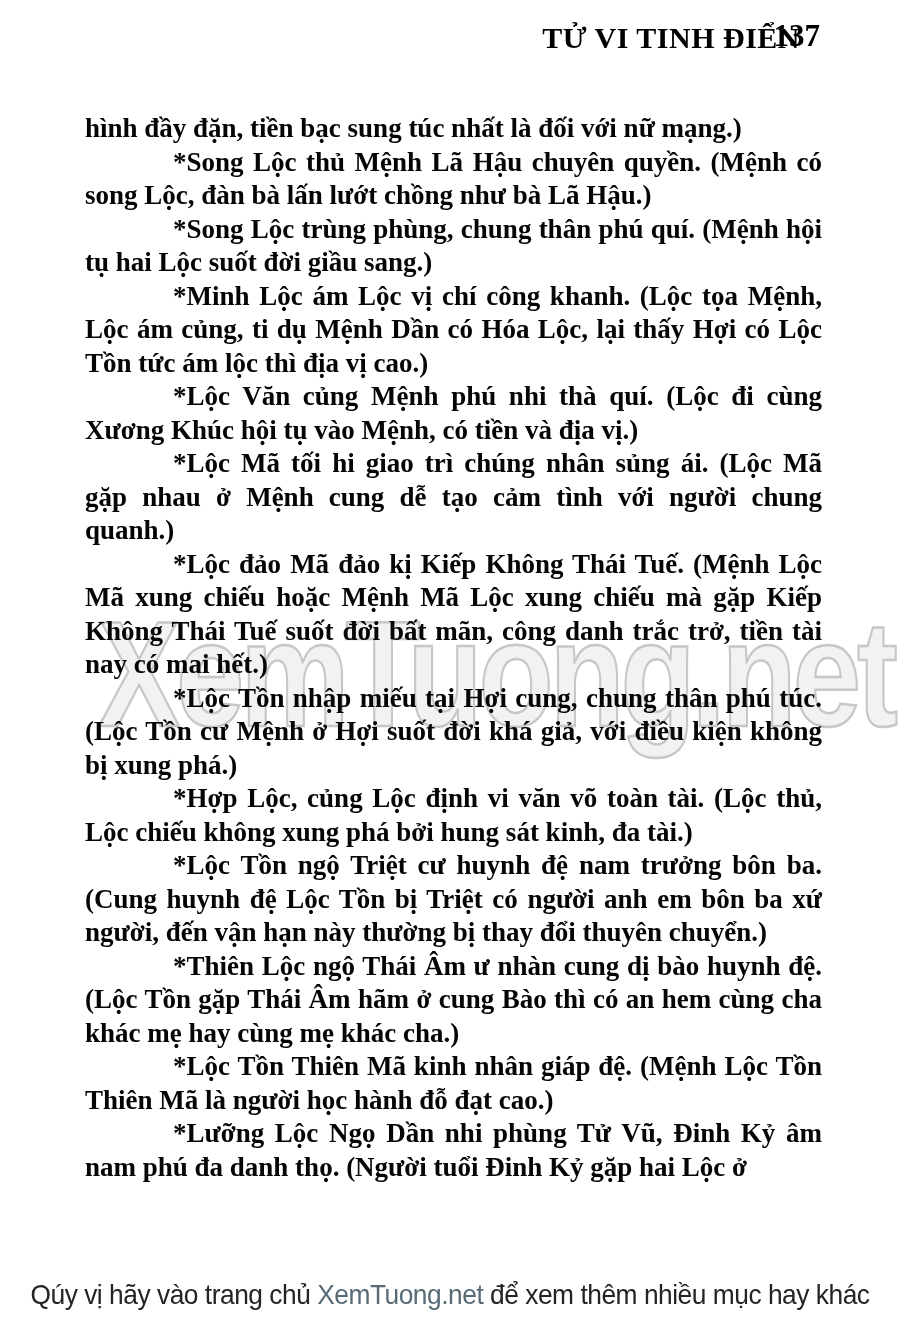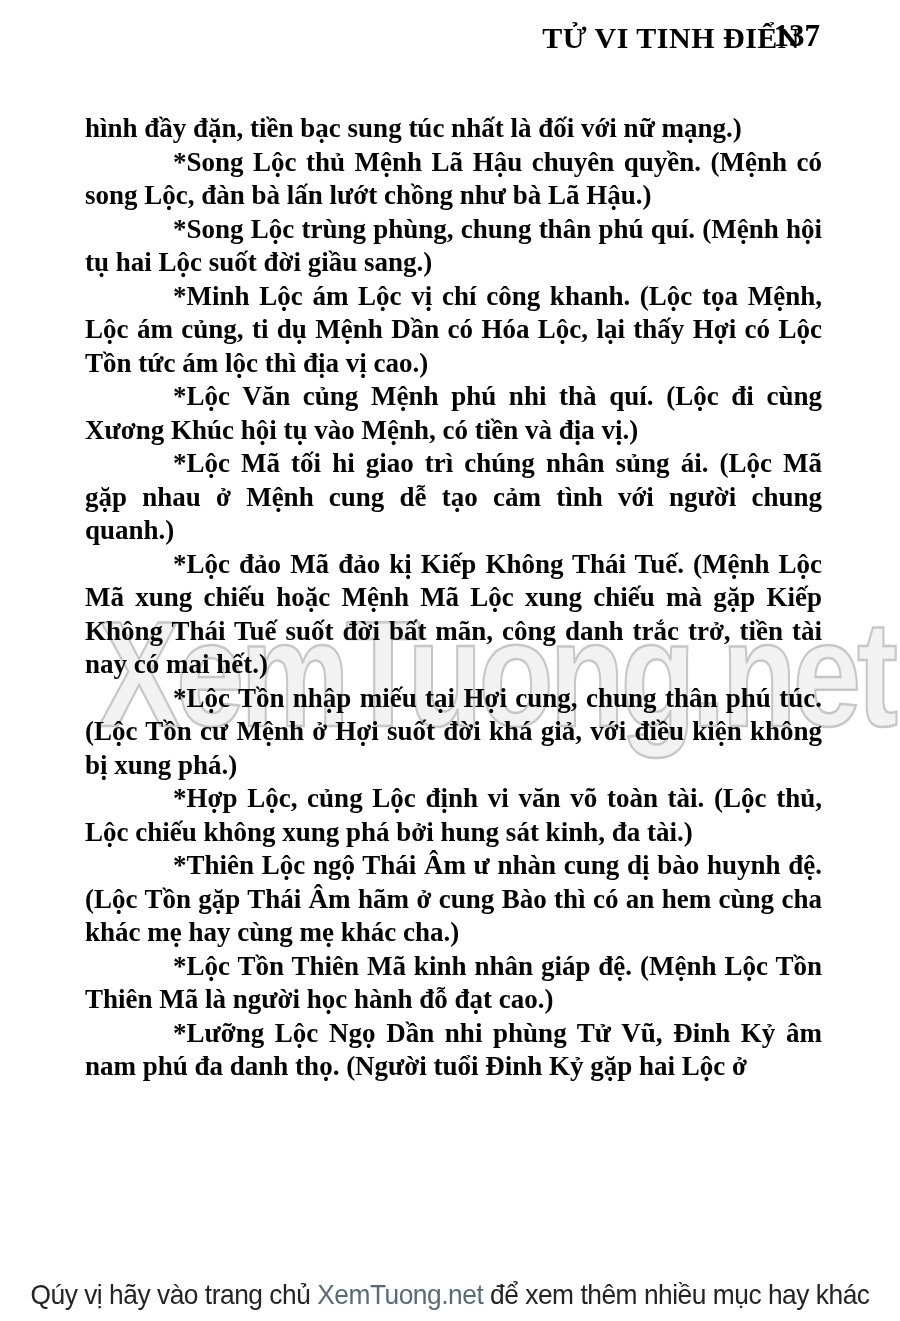--- a/index.html
+++ b/index.html
@@ -100,20 +100,21 @@
   <div class="body-text">
     <p class="noindent">hình đầy đặn, tiền bạc sung túc nhất là đối với nữ mạng.)</p>
     <p>*Song Lộc thủ Mệnh Lã Hậu chuyên quyền. (Mệnh có song Lộc, đàn bà lấn lướt chồng như bà Lã Hậu.)</p>
     <p>*Song Lộc trùng phùng, chung thân phú quí. (Mệnh hội tụ hai Lộc suốt đời giầu sang.)</p>
     <p>*Minh Lộc ám Lộc vị chí công khanh. (Lộc tọa Mệnh, Lộc ám củng, ti dụ Mệnh Dần có Hóa Lộc, lại thấy Hợi có Lộc Tồn tức ám lộc thì địa vị cao.)</p>
     <p>*Lộc Văn củng Mệnh phú nhi thà quí. (Lộc đi cùng Xương Khúc hội tụ vào Mệnh, có tiền và địa vị.)</p>
     <p>*Lộc Mã tối hi giao trì chúng nhân sủng ái. (Lộc Mã gặp nhau ở Mệnh cung dễ tạo cảm tình với người chung quanh.)</p>
     <p>*Lộc đảo Mã đảo kị Kiếp Không Thái Tuế. (Mệnh Lộc Mã xung chiếu hoặc Mệnh Mã Lộc xung chiếu mà gặp Kiếp Không Thái Tuế suốt đời bất mãn, công danh trắc trở, tiền tài nay có mai hết.)</p>
     <p>*Lộc Tồn nhập miếu tại Hợi cung, chung thân phú túc. (Lộc Tồn cư Mệnh ở Hợi suốt đời khá giả, với điều kiện không bị xung phá.)</p>
     <p>*Hợp Lộc, củng Lộc định vi văn võ toàn tài. (Lộc thủ, Lộc chiếu không xung phá bởi hung sát kinh, đa tài.)</p>
+    <p>*Lộc Tồn ngộ Triệt cư huynh đệ nam trưởng bôn ba. (Cung huynh đệ Lộc Tồn bị Triệt có người anh em bôn ba xứ người, đến vận hạn này thường bị thay đổi thuyên chuyển.)</p>
     <p>*Thiên Lộc ngộ Thái Âm ư nhàn cung dị bào huynh đệ. (Lộc Tồn gặp Thái Âm hãm ở cung Bào thì có an hem cùng cha khác mẹ hay cùng mẹ khác cha.)</p>
     <p>*Lộc Tồn Thiên Mã kinh nhân giáp đệ. (Mệnh Lộc Tồn Thiên Mã là người học hành đỗ đạt cao.)</p>
     <p>*Lưỡng Lộc Ngọ Dần nhi phùng Tử Vũ, Đinh Kỷ âm nam phú đa danh thọ. (Người tuổi Đinh Kỷ gặp hai Lộc ở</p>
   </div>
 
   <div class="footer">
     <span>Qúy vị hãy vào trang chủ </span><span class="site-link">XemTuong.net</span><span> để xem thêm nhiều mục hay khác</span>
   </div>
 
 </div>

